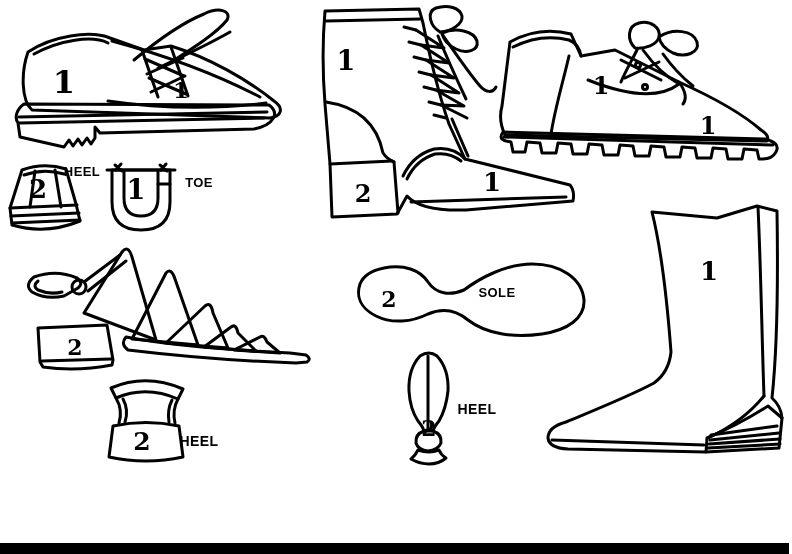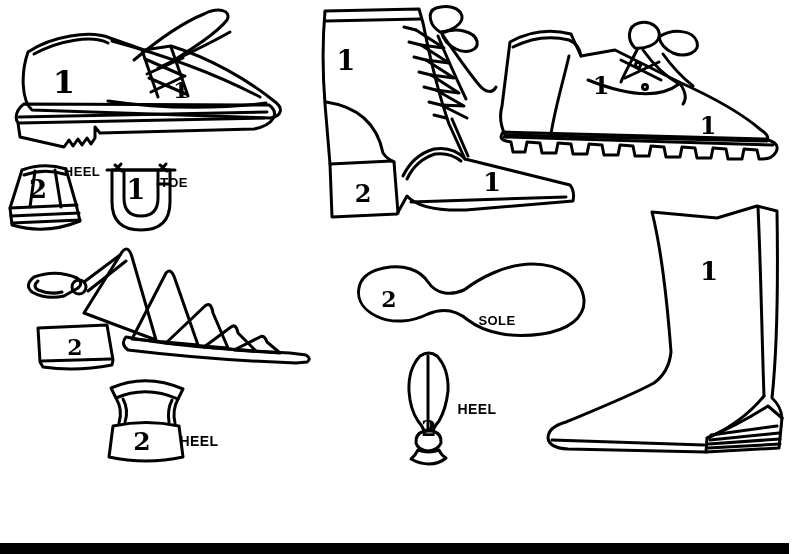--- a/index.html
+++ b/index.html
@@ -135,29 +135,29 @@
       <path d="M171,243 L237,234 M170,248 L239,241 M169,252 L240,247 M168,256 L240,252" stroke-width="1.6"></path>
       <path d="M12,248 L164,253" stroke-width="2"></path>
     </svg>
   </div>
 
   <span class="lbl num" style="left:64px;top:82px;font-size:32px;">1</span>
   <span class="lbl num" style="left:181px;top:89px;font-size:23px;">1</span>
   <span class="lbl num" style="left:38px;top:189px;font-size:26px;">2</span>
   <span class="lbl cap" style="left:82px;top:171px;">HEEL</span>
   <span class="lbl num" style="left:136px;top:189px;font-size:27px;">1</span>
-  <span class="lbl cap" style="left:174px;top:182px;">TOE</span>
+  <span class="lbl cap" style="left:199px;top:182px;">TOE</span>
   <span class="lbl num" style="left:346px;top:60px;font-size:27px;">1</span>
   <span class="lbl num" style="left:363px;top:194px;font-size:24px;">2</span>
   <span class="lbl num" style="left:492px;top:182px;font-size:26px;">1</span>
   <span class="lbl num" style="left:601px;top:86px;font-size:24px;">1</span>
   <span class="lbl num" style="left:708px;top:126px;font-size:24px;">1</span>
   <span class="lbl num" style="left:75px;top:347px;font-size:22px;">2</span>
   <span class="lbl num" style="left:142px;top:441px;font-size:25px;">2</span>
   <span class="lbl cap" style="left:199px;top:441px;font-size:14px;">HEEL</span>
   <span class="lbl num" style="left:389px;top:299px;font-size:22px;">2</span>
-  <span class="lbl cap" style="left:497px;top:320px;">SOLE</span>
+  <span class="lbl cap" style="left:497px;top:292px;">SOLE</span>
   <span class="lbl num" style="left:429px;top:428px;font-size:22px;">2</span>
   <span class="lbl cap" style="left:477px;top:409px;font-size:14px;">HEEL</span>
   <span class="lbl num" style="left:709px;top:271px;font-size:26px;">1</span>
 
   <div class="bottom-bar"></div>
 </div>
 
 </body></html>

